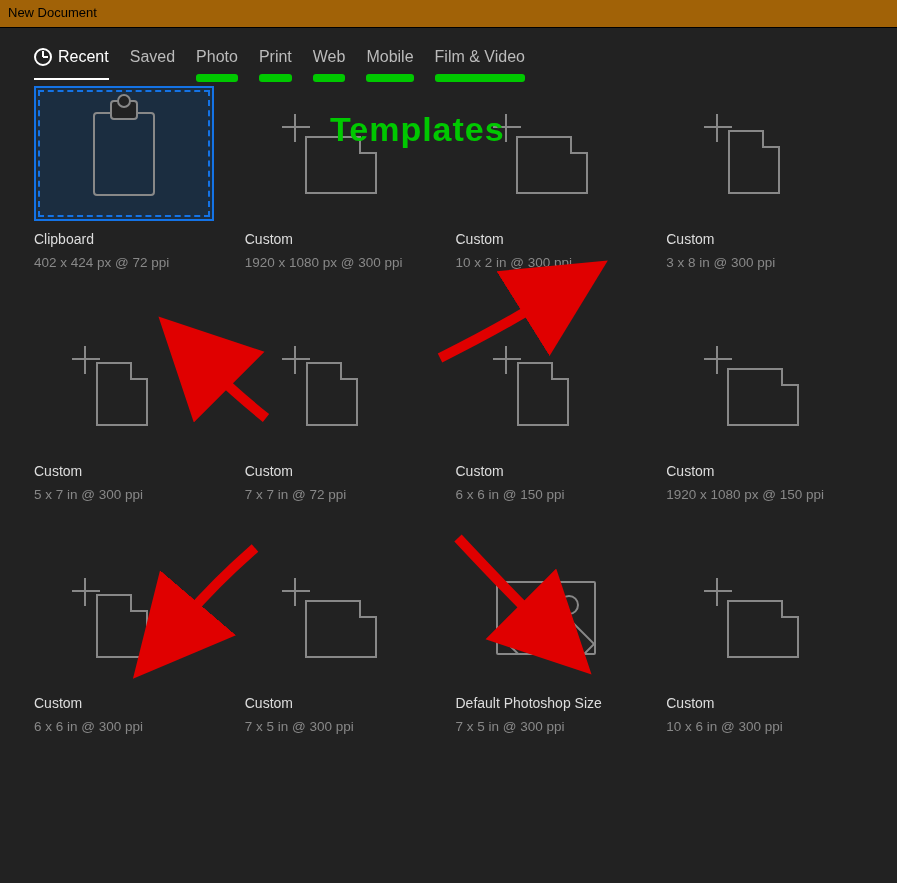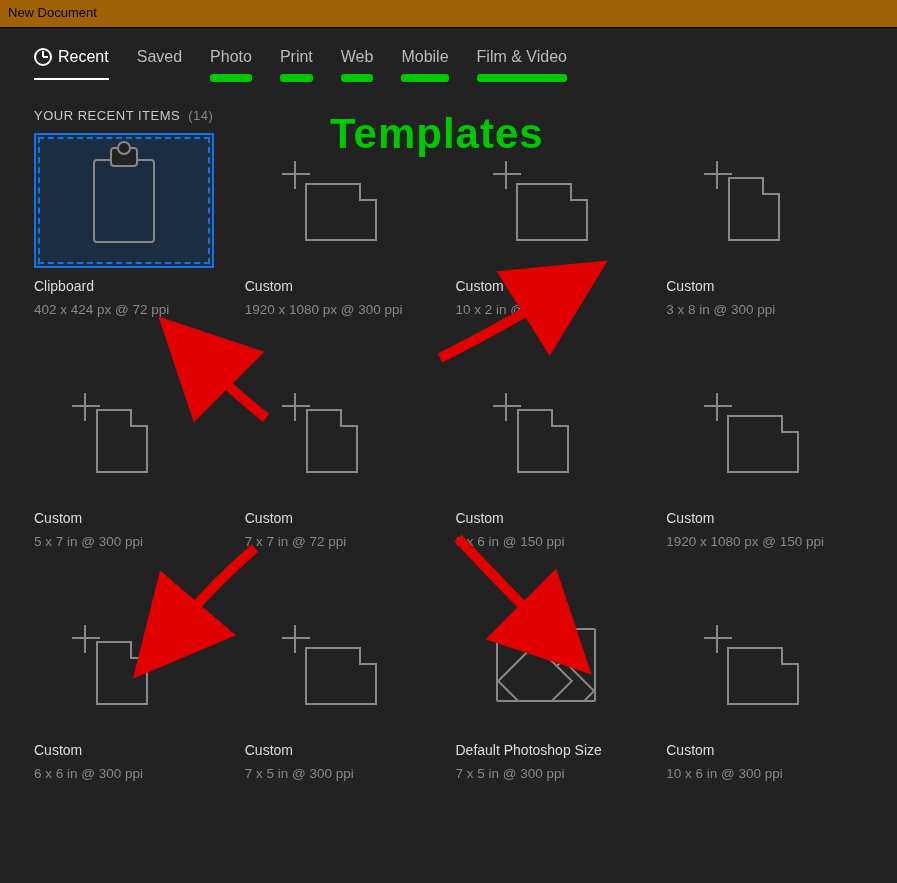--- a/index.html
+++ b/index.html
@@ -20,21 +20,21 @@
   .app {
     position: relative;
     background: #222;
     width: 100%;
     height: calc(100% - 28px);
     color: #c8c8c8;
   }
   
   .tabs {
     display: flex;
-    gap: 28px;
+    gap: 21px;
     padding: 14px 34px 0 34px;
     align-items: center;
     height: 58px;
   }
   .tab {
     display: flex;
     align-items: center;
     gap: 6px;
     font-size: 16px;
     color: #bbb;
@@ -224,21 +224,21 @@
     padding: 7px 24px; border-radius: 20px;
     font-size:15px; background:transparent; cursor:pointer;
   }
 
   
   .ann {
     position:absolute; pointer-events:none;
     font-family: Impact, "Arial Black", sans-serif;
     font-weight:900;
   }
-  .ann.green { color:#00c800; font-size:42px; letter-spacing:1px; }
+  .ann.green { color:#00c800; font-size:34px; letter-spacing:1px; }
   .ann.red   { color:#e00000; font-size:42px; letter-spacing:1px; }
   .arrow { position:absolute; pointer-events:none; }
 </style>
 </head>
 <body>
 
 <div class="titlebar">
   <span>New Document</span>
 </div>
 
@@ -262,24 +262,20 @@
         <span>Web</span>
       </div>
       <div class="tab green-underline">
         <span>Mobile</span>
       </div>
       <div class="tab green-underline">
         <span>Film &amp; Video</span>
       </div>
     </div>
 
-  <div class="section-head">
-    <span>YOUR RECENT ITEMS</span>
-    <span class="count">(14)</span>
-  </div>
 
   <div class="grid" id="grid">
       <div class="card selected">
         <div class="thumb selected-box">
           <div class="clipboard-glyph"></div>
         </div>
         <div class="title">Clipboard</div>
         <div class="subtitle">402 x 424 px @ 72 ppi</div>
       </div>
       <div class="card">

